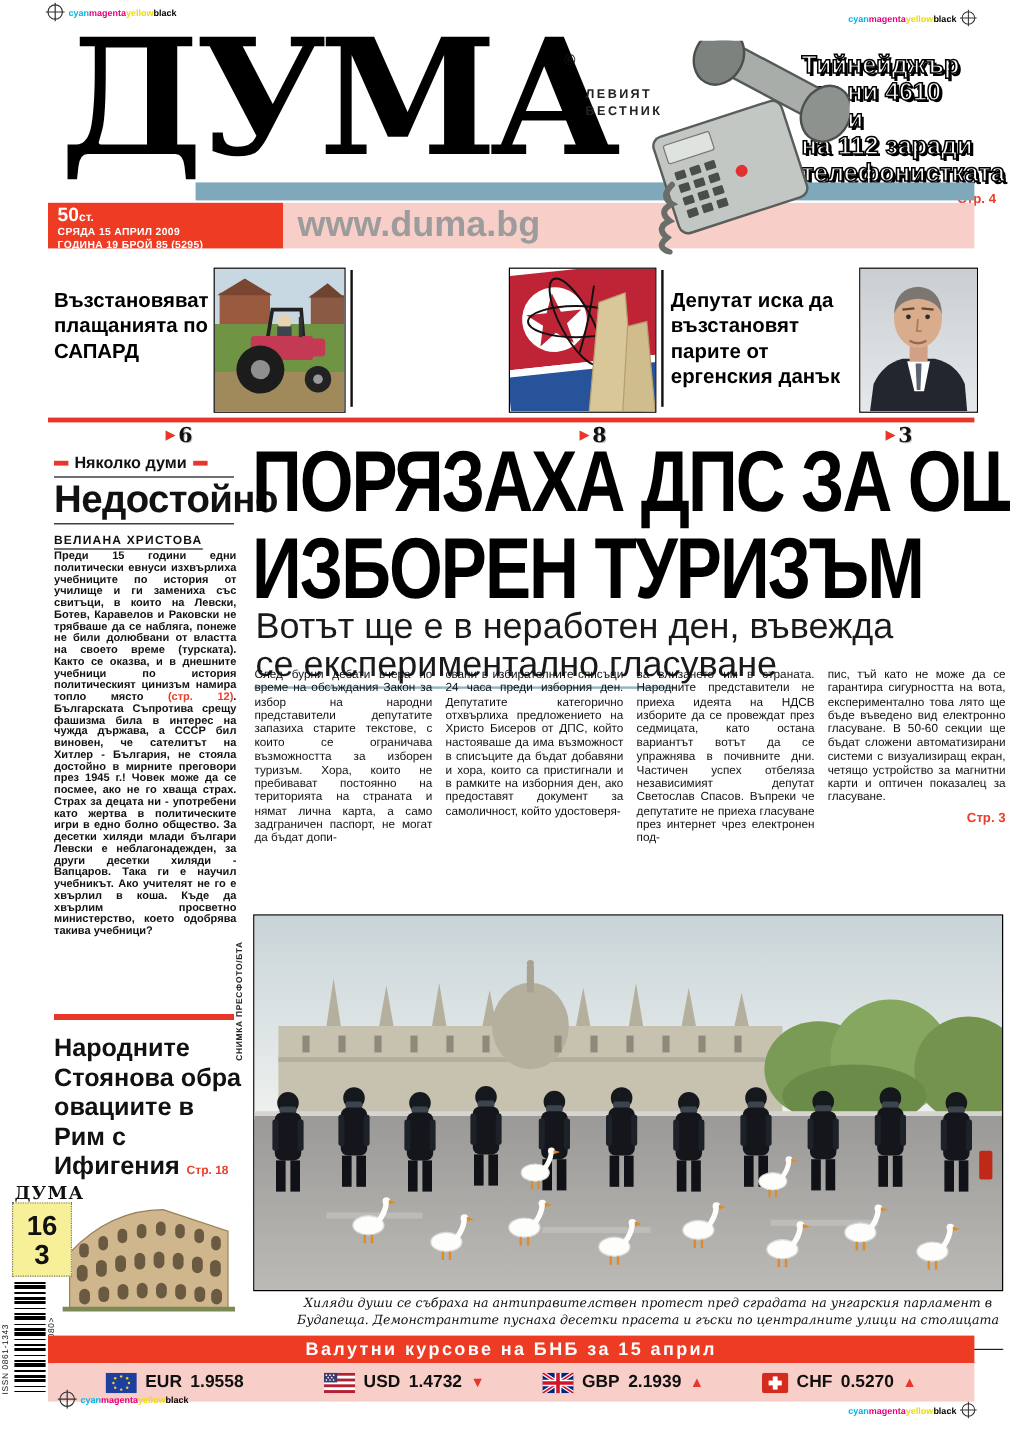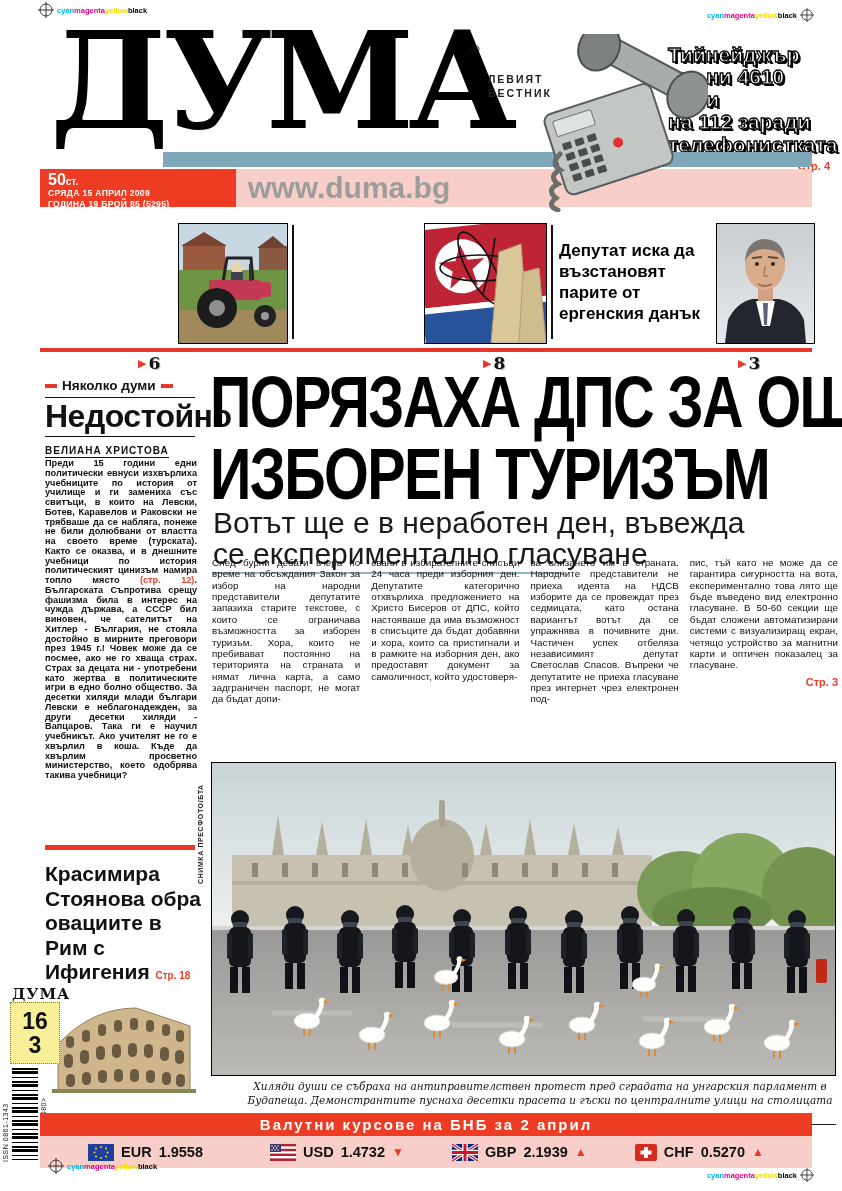--- a/index.html
+++ b/index.html
@@ -151,20 +151,21 @@
   <div class="abs" id="tealbar" style="left:163px;top:152px;width:649px;"></div>
   <div class="abs" id="datebox" style="left:40px;top:169px;width:180px;height:35px;">
     <div id="price"><span>50</span><small>ст.</small></div>
     <div class="dateline">СРЯДА 15 АПРИЛ 2009</div>
     <div class="dateline">ГОДИНА 19 БРОЙ 85 (5295)</div>
   </div>
   <div class="abs" id="pinkbar" style="left:236px;top:169px;width:576px;height:38px;">
     <div id="url">www.duma.bg</div>
   </div>
 
+  <div class="abs teaser-title" style="left:45px;top:240px;width:132px;">Възстановяват плащанията по САПАРД</div>
   <div class="abs tease-img" style="left:178px;top:223px;width:108px;height:119px;">
     <svg width="108" height="119" viewBox="0 0 108 119">
       <rect width="108" height="50" fill="#c8d8e2"></rect>
       <rect x="4" y="20" width="42" height="28" fill="#9a5a40"></rect>
         <polygon points="2,22 25,8 48,22" fill="#7a4632"></polygon>
       <rect x="80" y="22" width="28" height="26" fill="#8a5a44"></rect>
         <polygon points="78,24 94,12 108,24" fill="#6e4330"></polygon>
       <rect y="46" width="108" height="42" fill="#6f9444"></rect>
         <rect y="86" width="108" height="33" fill="#a08a5c"></rect>
       <path d="M44,58 L48,34 L72,34 L74,58" fill="none" stroke="#222" stroke-width="3"></path>
@@ -239,21 +240,21 @@
   <div class="abs" id="kicker" style="left:45px;top:378px;">
     <span class="reddash"></span>
     <span>Няколко думи</span>
     <span class="reddash"></span>
   </div>
   <div class="abs" id="op-title" style="left:45px;top:398px;">Недостойно</div>
   <div class="abs" id="op-topline" style="left:45px;top:436px;"></div>
   <div class="abs" style="left:45px;top:440px;"><span id="op-byline">ВЕЛИАНА ХРИСТОВА</span></div>
   <div class="abs" id="op-body" style="left:45px;top:459px;"><span>Преди 15 години едни политически евнуси изхвърлиха учебниците по история от училище и ги замениха със свитъци, в които на Левски, Ботев, Каравелов и Раковски не трябваше да се набляга, понеже не били долюбвани от властта на своето време (турската). Както се оказва, и в днешните учебници по история политическият цинизъм намира топло място </span><span class="refred">(стр. 12)</span><span>. Българската Съпротива срещу фашизма била в интерес на чужда държава, а СССР бил виновен, че сателитът на Хитлер - България, не стояла достойно в мирните преговори през 1945 г.! Човек може да се посмее, ако не го хваща страх. Страх за децата ни - употребени като жертва в политическите игри в едно болно общество. За десетки хиляди млади българи Левски е неблагонадежден, за други десетки хиляди - Вапцаров. Така ги е научил учебникът. Ако учителят не го е хвърлил в коша. Къде да хвърлим просветно министерство, което одобрява такива учебници?</span></div>
   <div class="abs redrule" style="left:45px;top:845px;width:150px;height:5px;"></div>
-  <div class="abs" id="culture-title" style="left:45px;top:862px;"><span>Красимира Стоянова обра овациите в Рим с Ифигения</span> <span class="pageref" style="font-size:10px;">Стр. 18</span></div>
+  <div class="abs" id="culture-title" style="left:45px;top:862px;"><span>Народните Стоянова обра овациите в Рим с Ифигения</span> <span class="pageref" style="font-size:10px;">Стр. 18</span></div>
 
   <svg class="abs" style="left:52px;top:992px;" width="144" height="102" viewBox="0 0 144 102">
     <path d="M6,98 L6,52 Q40,16 84,16 L138,34 L138,98 Z" fill="#cfb68c" stroke="#9a8059"></path>
     <g fill="#6b5a42">
       <rect x="14" y="44" width="8" height="12" rx="4"></rect>
         <rect x="30" y="38" width="8" height="12" rx="4"></rect>
         <rect x="46" y="32" width="8" height="12" rx="4"></rect>
         <rect x="62" y="28" width="8" height="12" rx="4"></rect>
         <rect x="78" y="26" width="8" height="12" rx="4"></rect>
         <rect x="94" y="28" width="8" height="12" rx="4"></rect>
@@ -395,21 +396,21 @@
         <use href="#goose" x="505" y="264"></use>
         <use href="#goose" x="565" y="280"></use>
       <use href="#goose" x="260" y="238" transform="scale(0.9)"></use>
         <use href="#goose" x="480" y="246" transform="scale(0.9)"></use>
     </svg>
   </div>
 
   <div class="abs" id="caption" style="left:244px;top:1080px;">Хиляди души се събраха на антиправителствен протест пред сградата на унгарския парламент в Будапеща. Демонстрантите пуснаха десетки прасета и гъски по централните улици на столицата</div>
 
   <div class="abs" style="left:40px;top:1113px;width:772px;">
-    <div id="fx-head">Валутни курсове на БНБ за 2 април</div>
+    <div id="fx-head">Валутни курсове на БНБ за 15 април</div>
     <div id="fx-row">
       <div class="fx">
         <span class="flag"><svg width="26" height="17" viewBox="0 0 26 17">
               <rect width="26" height="17" fill="#1e3f9e"></rect>
               <g fill="#f5d521">
                 <circle cx="13" cy="3" r="1"></circle>
                 <circle cx="13" cy="14" r="1"></circle>
                 <circle cx="8" cy="4.5" r="1"></circle>
                 <circle cx="18" cy="4.5" r="1"></circle>
                 <circle cx="6.5" cy="8.5" r="1"></circle>

